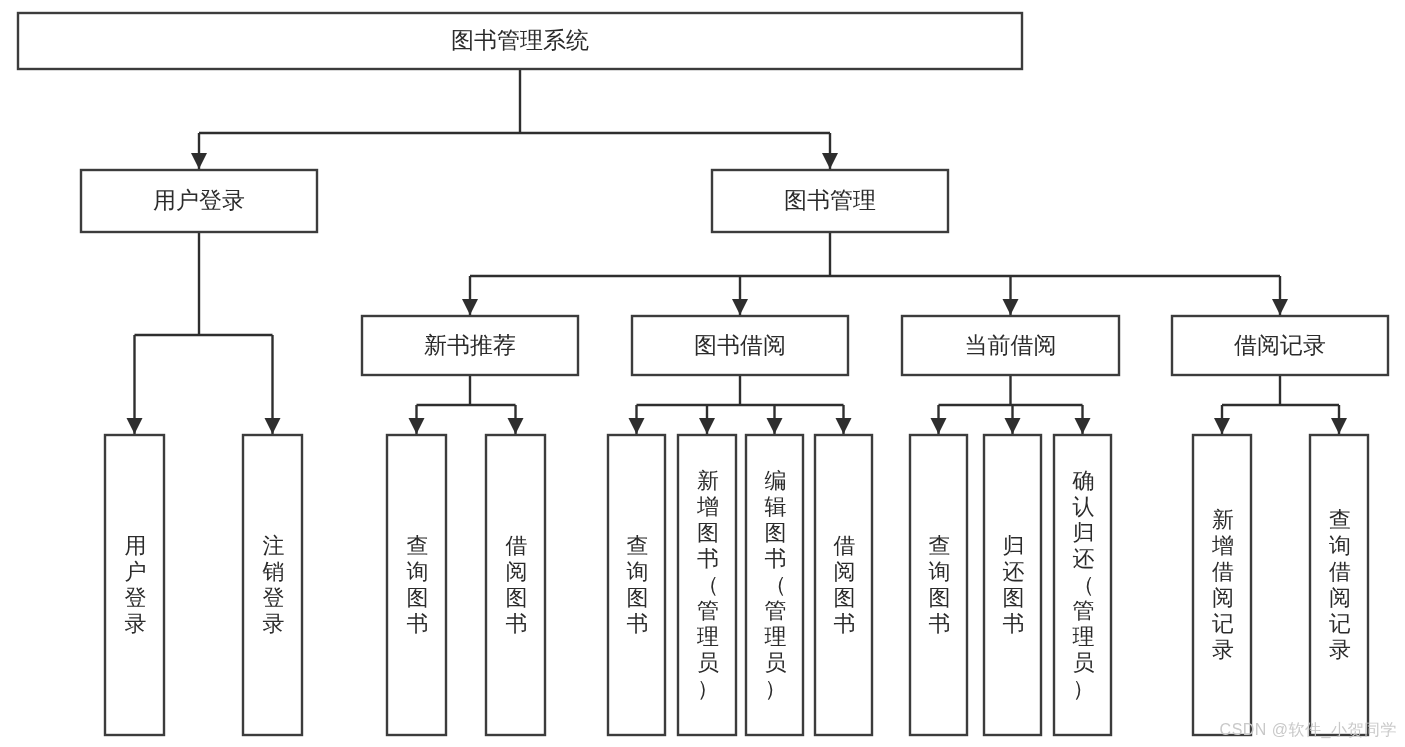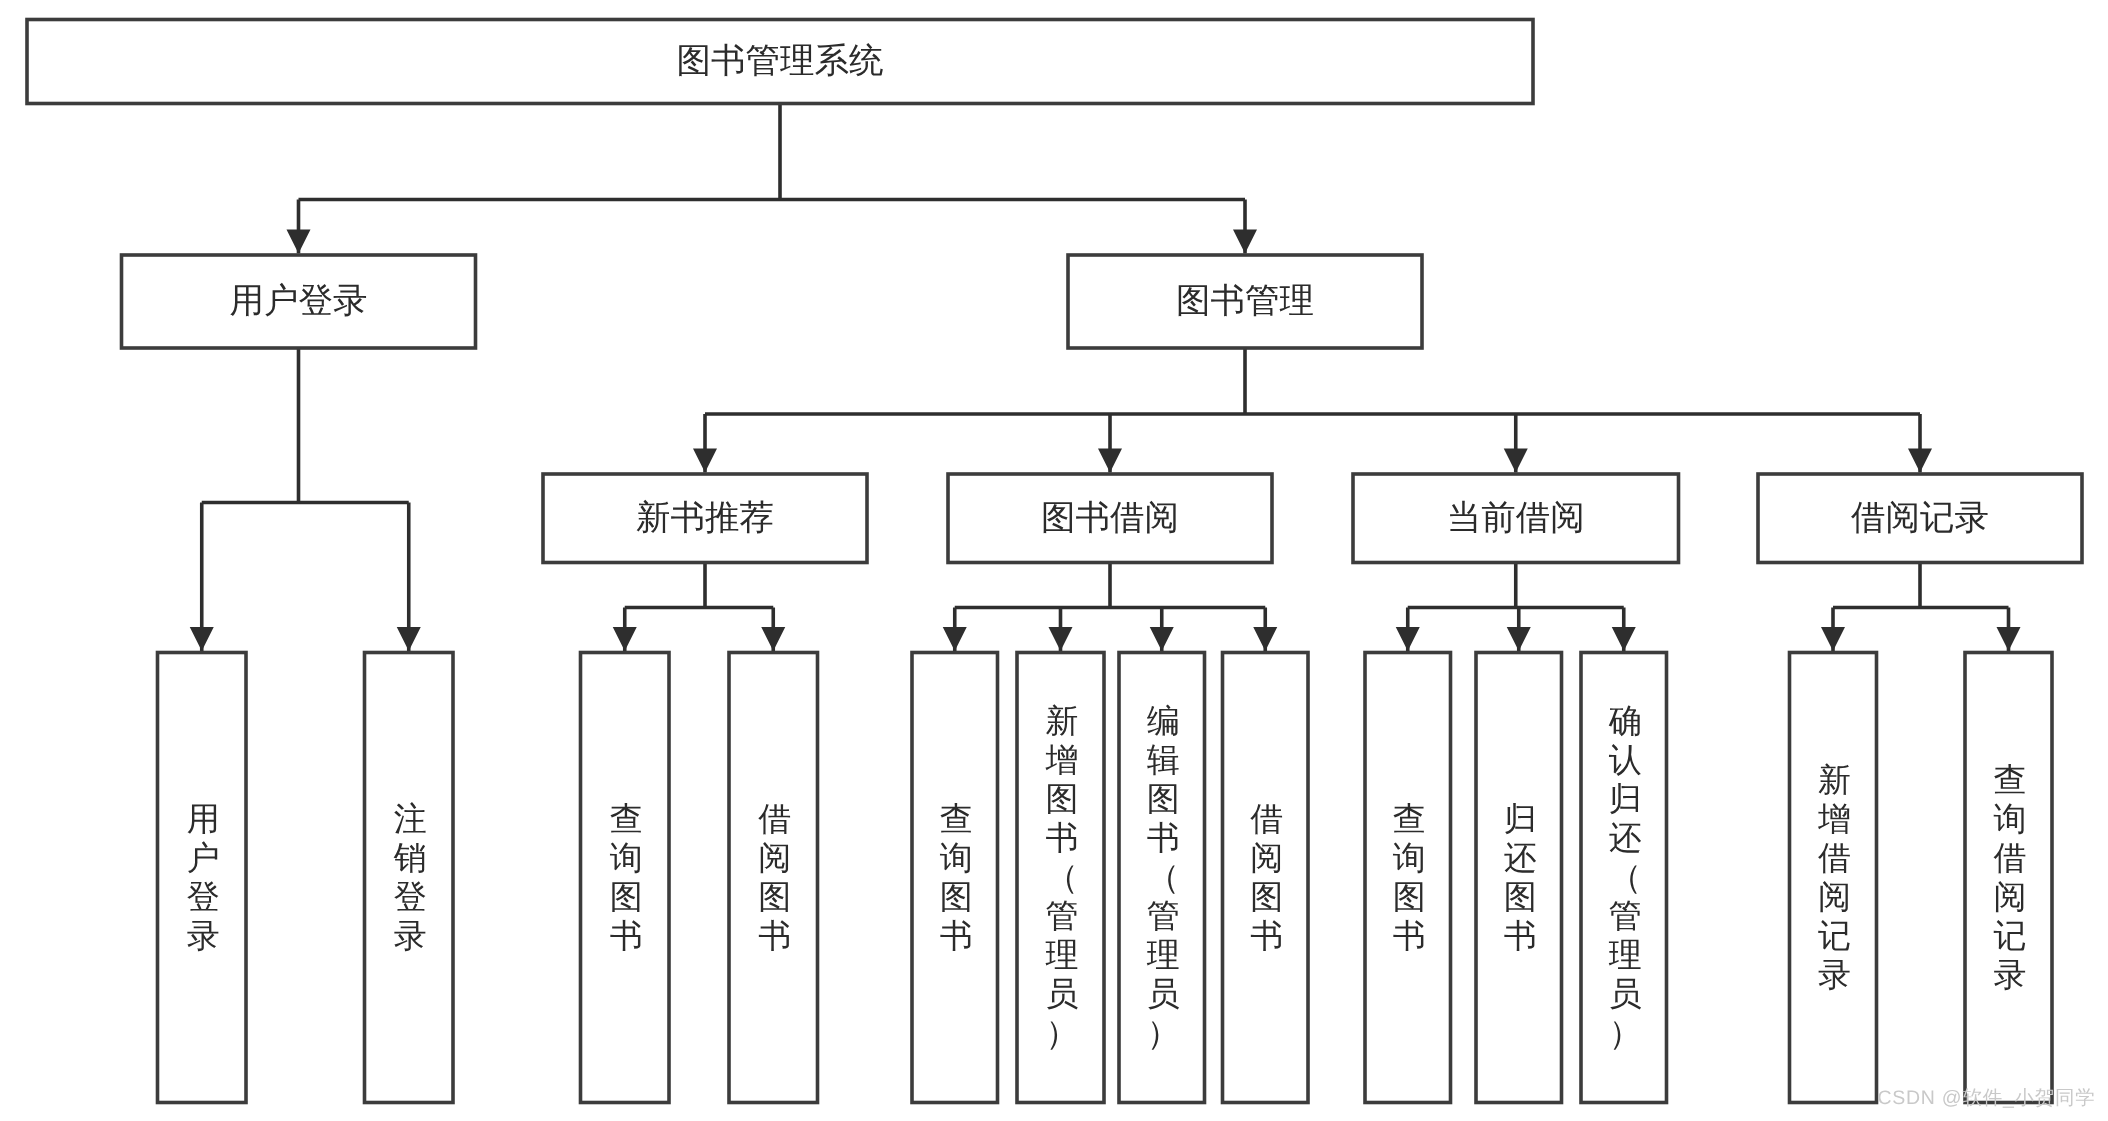--- a/index.html
+++ b/index.html
@@ -53,21 +53,21 @@
   }
   .arrow-head {
     fill: #2e2e2e;
     stroke: none;
   }
   .watermark {
     position: absolute;
     right: 8px;
     bottom: 6px;
     font-family: "Liberation Sans", "DejaVu Sans", sans-serif;
-    font-size: 13px;
+    font-size: 16px;
     color: #c9c9c9;
     letter-spacing: 0.5px;
     white-space: nowrap;
     pointer-events: none;
   }
 </style>
 </head>
 <body>
 
 <div id="diagram-root">

